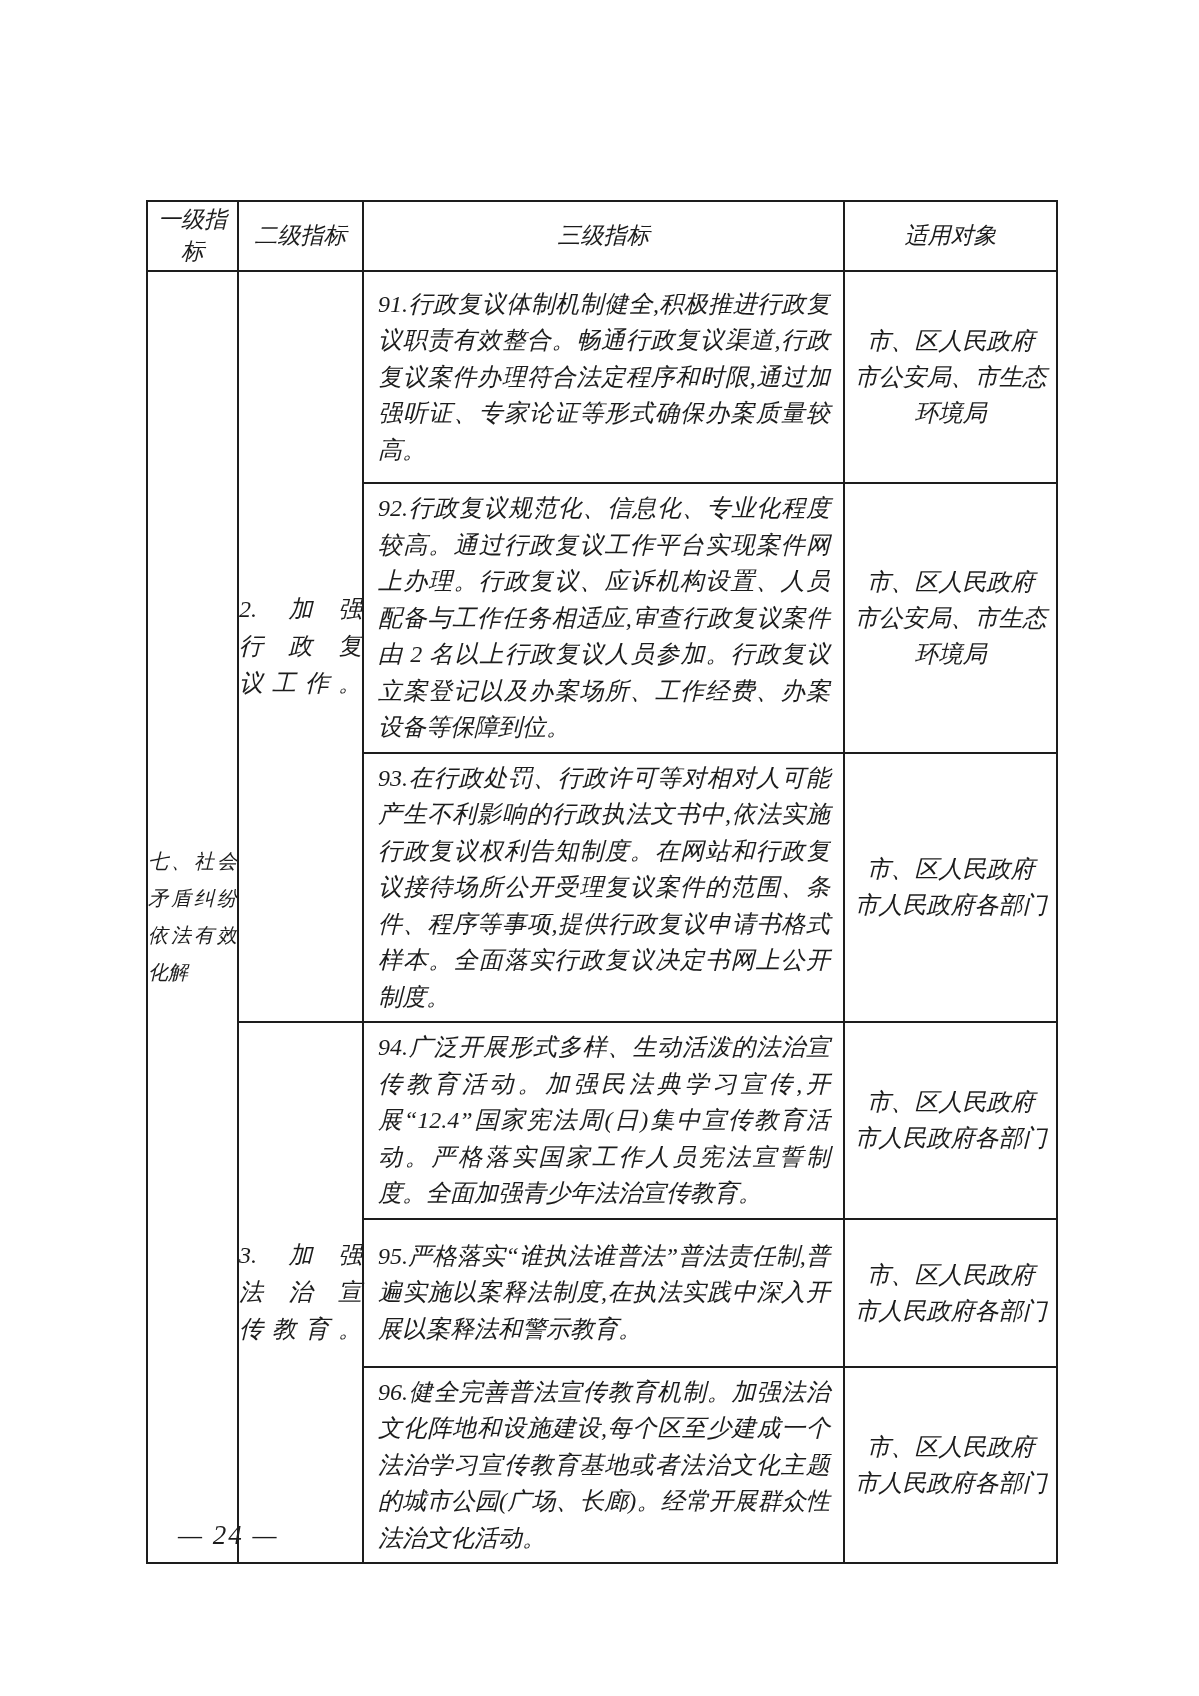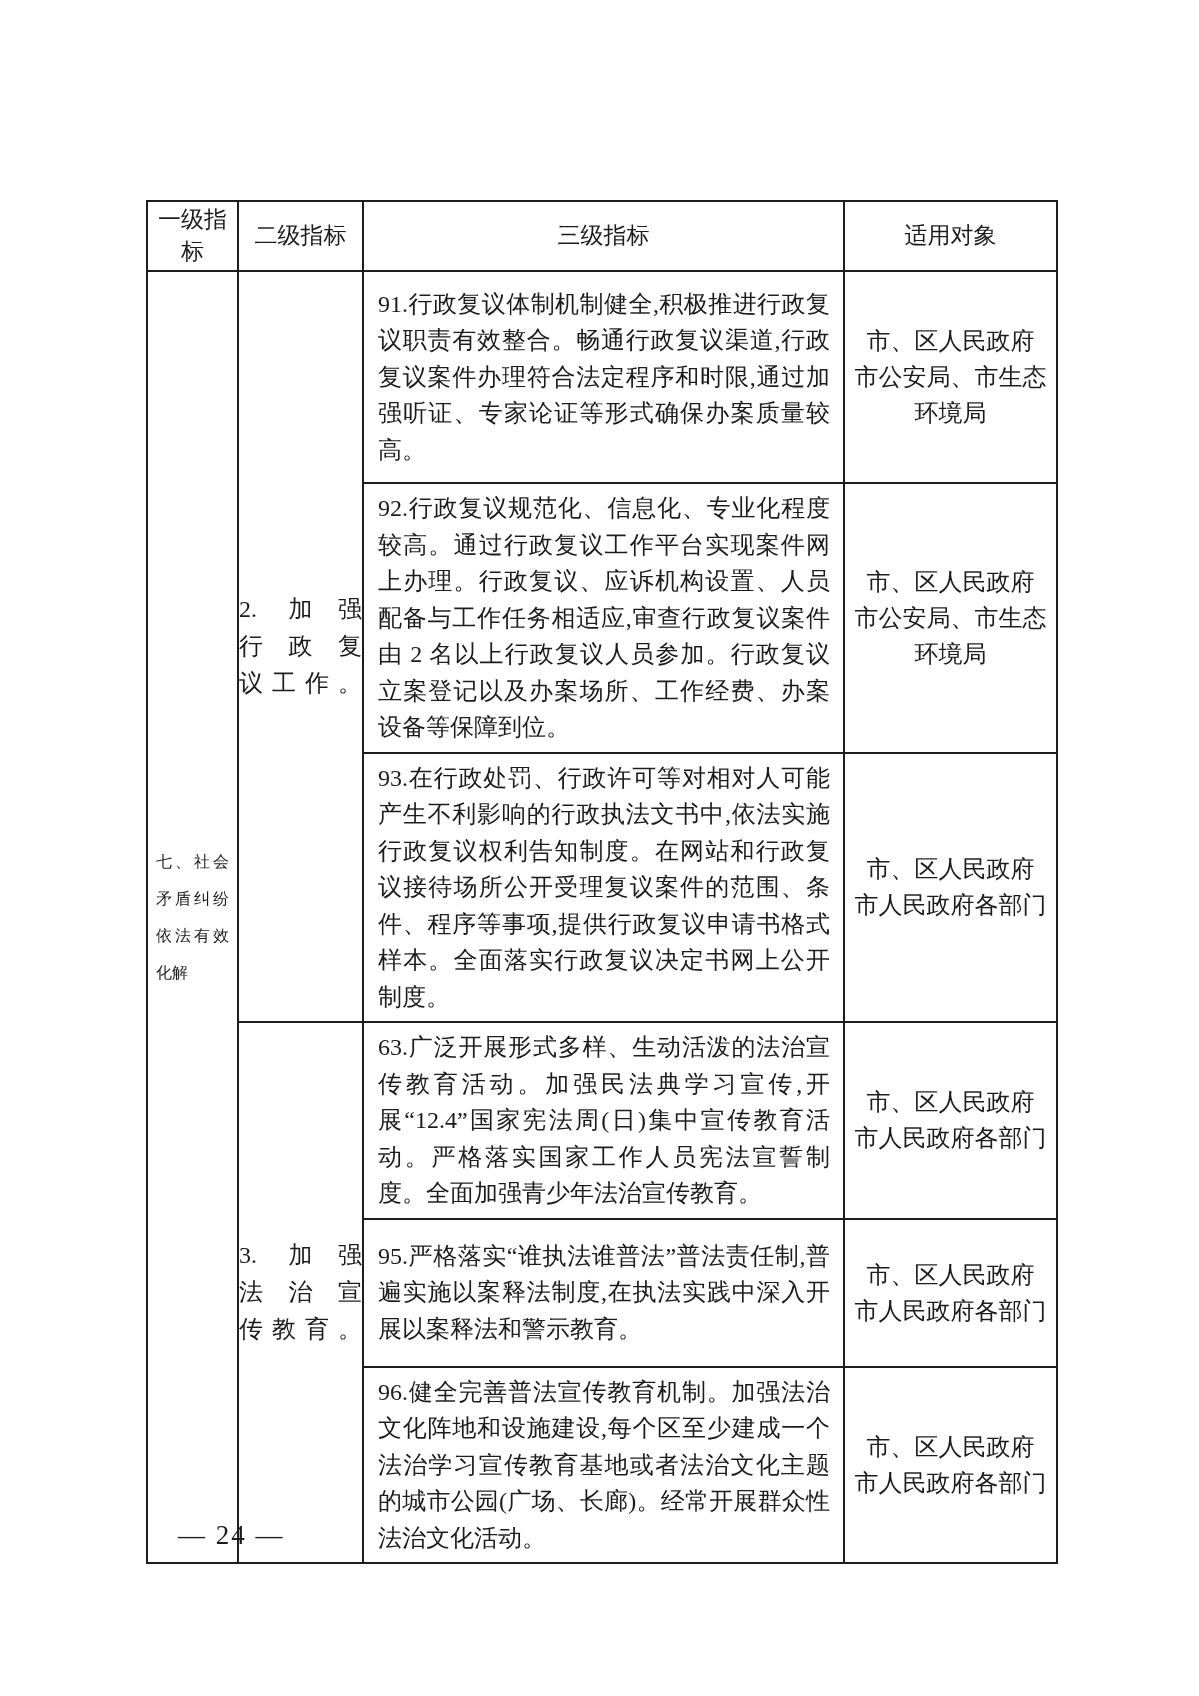--- a/index.html
+++ b/index.html
@@ -7,20 +7,21 @@
     width: 1199px; height: 1696px;
     background: #ffffff;
     font-family: "Liberation Serif", "DejaVu Serif", serif;
     color: #1c1c1c;
     overflow: hidden;
   }
   .page {
     position: relative;
     width: 1199px; height: 1696px;
     background: #ffffff;
+    font-style: italic;
   }
   table.indicator-table {
     position: absolute;
     left: 146px; top: 200px;
     width: 910px;
     border-collapse: collapse;
     table-layout: fixed;
   }
   table.indicator-table th,
   table.indicator-table td {
@@ -41,24 +42,24 @@
   tr.row-95 { height: 148px; }
   tr.row-96 { height: 187px; margin-top: 40px; }
 
   th.header-cell {
     font-size: 23px;
     line-height: 32px;
     text-align: center;
     padding: 2px 6px;
   }
   td.level1-cell {
-    font-size: 16px;
+    font-size: 20px;
     line-height: 37px;
     text-align: justify;
-    padding: 4px 8px;
+    padding: 4px 0;
   }
   td.level2-cell {
     font-size: 24px;
     line-height: 37px;
     white-space: pre-line;
     text-align: justify;
     text-align-last: justify;
     padding: 4px 0;
   }
   td.indicator-text-cell {
@@ -122,21 +123,21 @@
       </tr>
       <tr class="row-93">
         <td class="indicator-text-cell">93.在行政处罚、行政许可等对相对人可能产生不利影响的行政执法文书中,依法实施行政复议权利告知制度。在网站和行政复议接待场所公开受理复议案件的范围、条件、程序等事项,提供行政复议申请书格式样本。全面落实行政复议决定书网上公开制度。</td>
         <td class="applicable-cell">市、区人民政府
 市人民政府各部门</td>
       </tr>
       <tr class="row-94">
         <td class="level2-cell" rowspan="3">3. 加强
 法治宣
 传教育。</td>
-        <td class="indicator-text-cell">63.广泛开展形式多样、生动活泼的法治宣传教育活动。加强民法典学习宣传,开展“12.4”国家宪法周(日)集中宣传教育活动。严格落实国家工作人员宪法宣誓制度。全面加强青少年法治宣传教育。</td>
+        <td class="indicator-text-cell">94.广泛开展形式多样、生动活泼的法治宣传教育活动。加强民法典学习宣传,开展“12.4”国家宪法周(日)集中宣传教育活动。严格落实国家工作人员宪法宣誓制度。全面加强青少年法治宣传教育。</td>
         <td class="applicable-cell">市、区人民政府
 市人民政府各部门</td>
       </tr>
       <tr class="row-95">
         <td class="indicator-text-cell">95.严格落实“谁执法谁普法”普法责任制,普遍实施以案释法制度,在执法实践中深入开展以案释法和警示教育。</td>
         <td class="applicable-cell">市、区人民政府
 市人民政府各部门</td>
       </tr>
       <tr class="row-96">
         <td class="indicator-text-cell">96.健全完善普法宣传教育机制。加强法治文化阵地和设施建设,每个区至少建成一个法治学习宣传教育基地或者法治文化主题的城市公园(广场、长廊)。经常开展群众性法治文化活动。</td>

